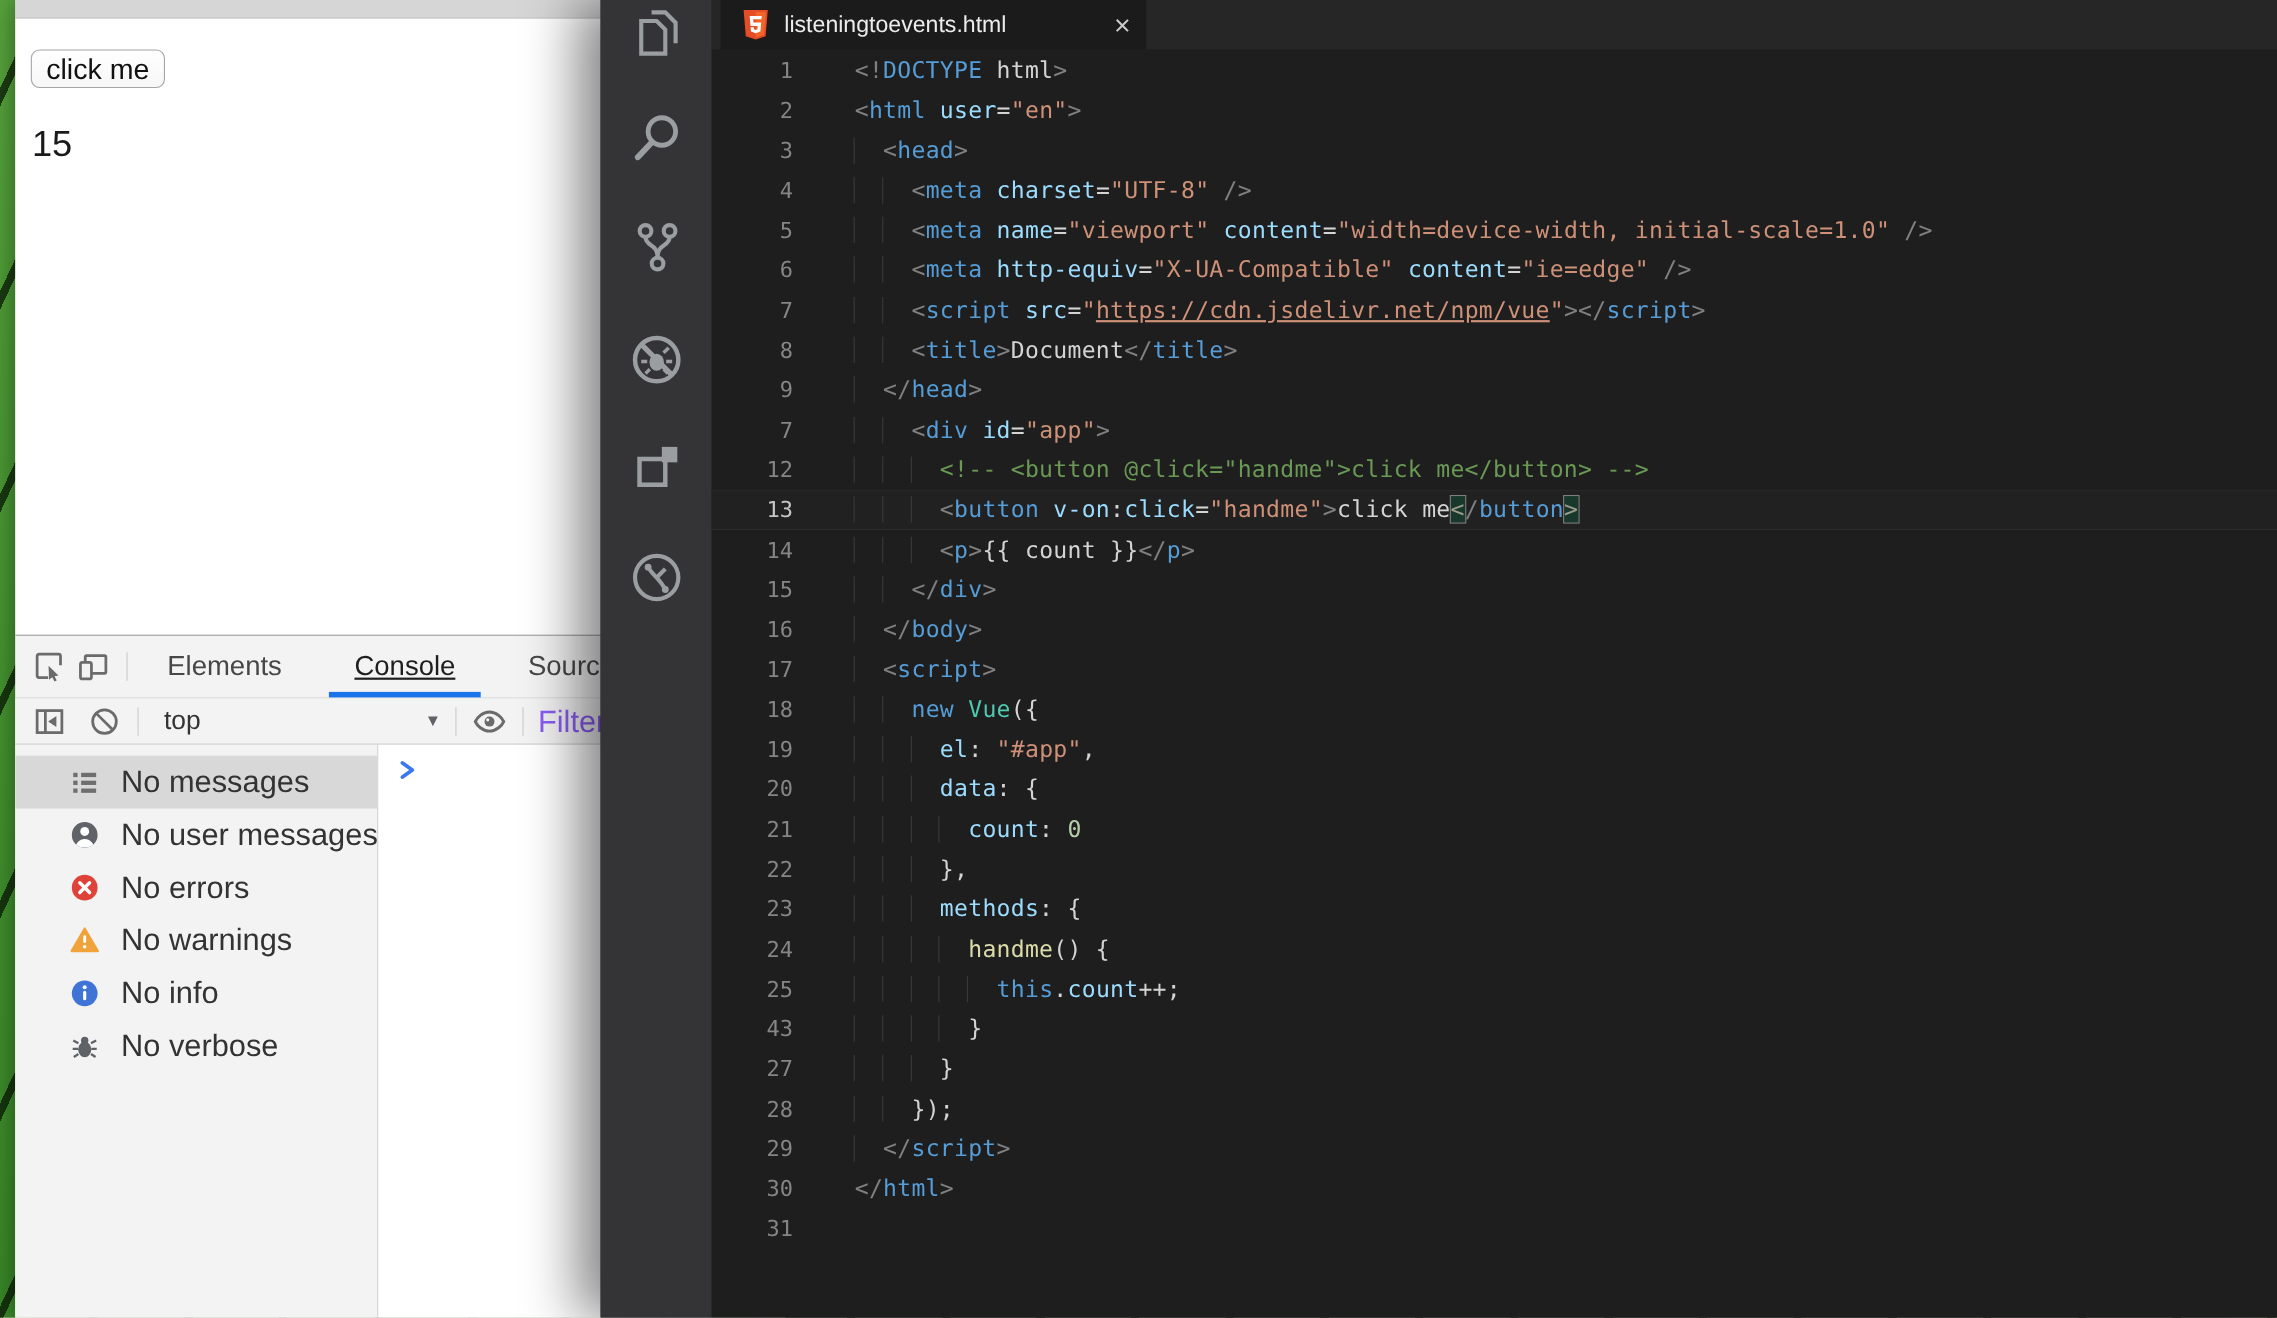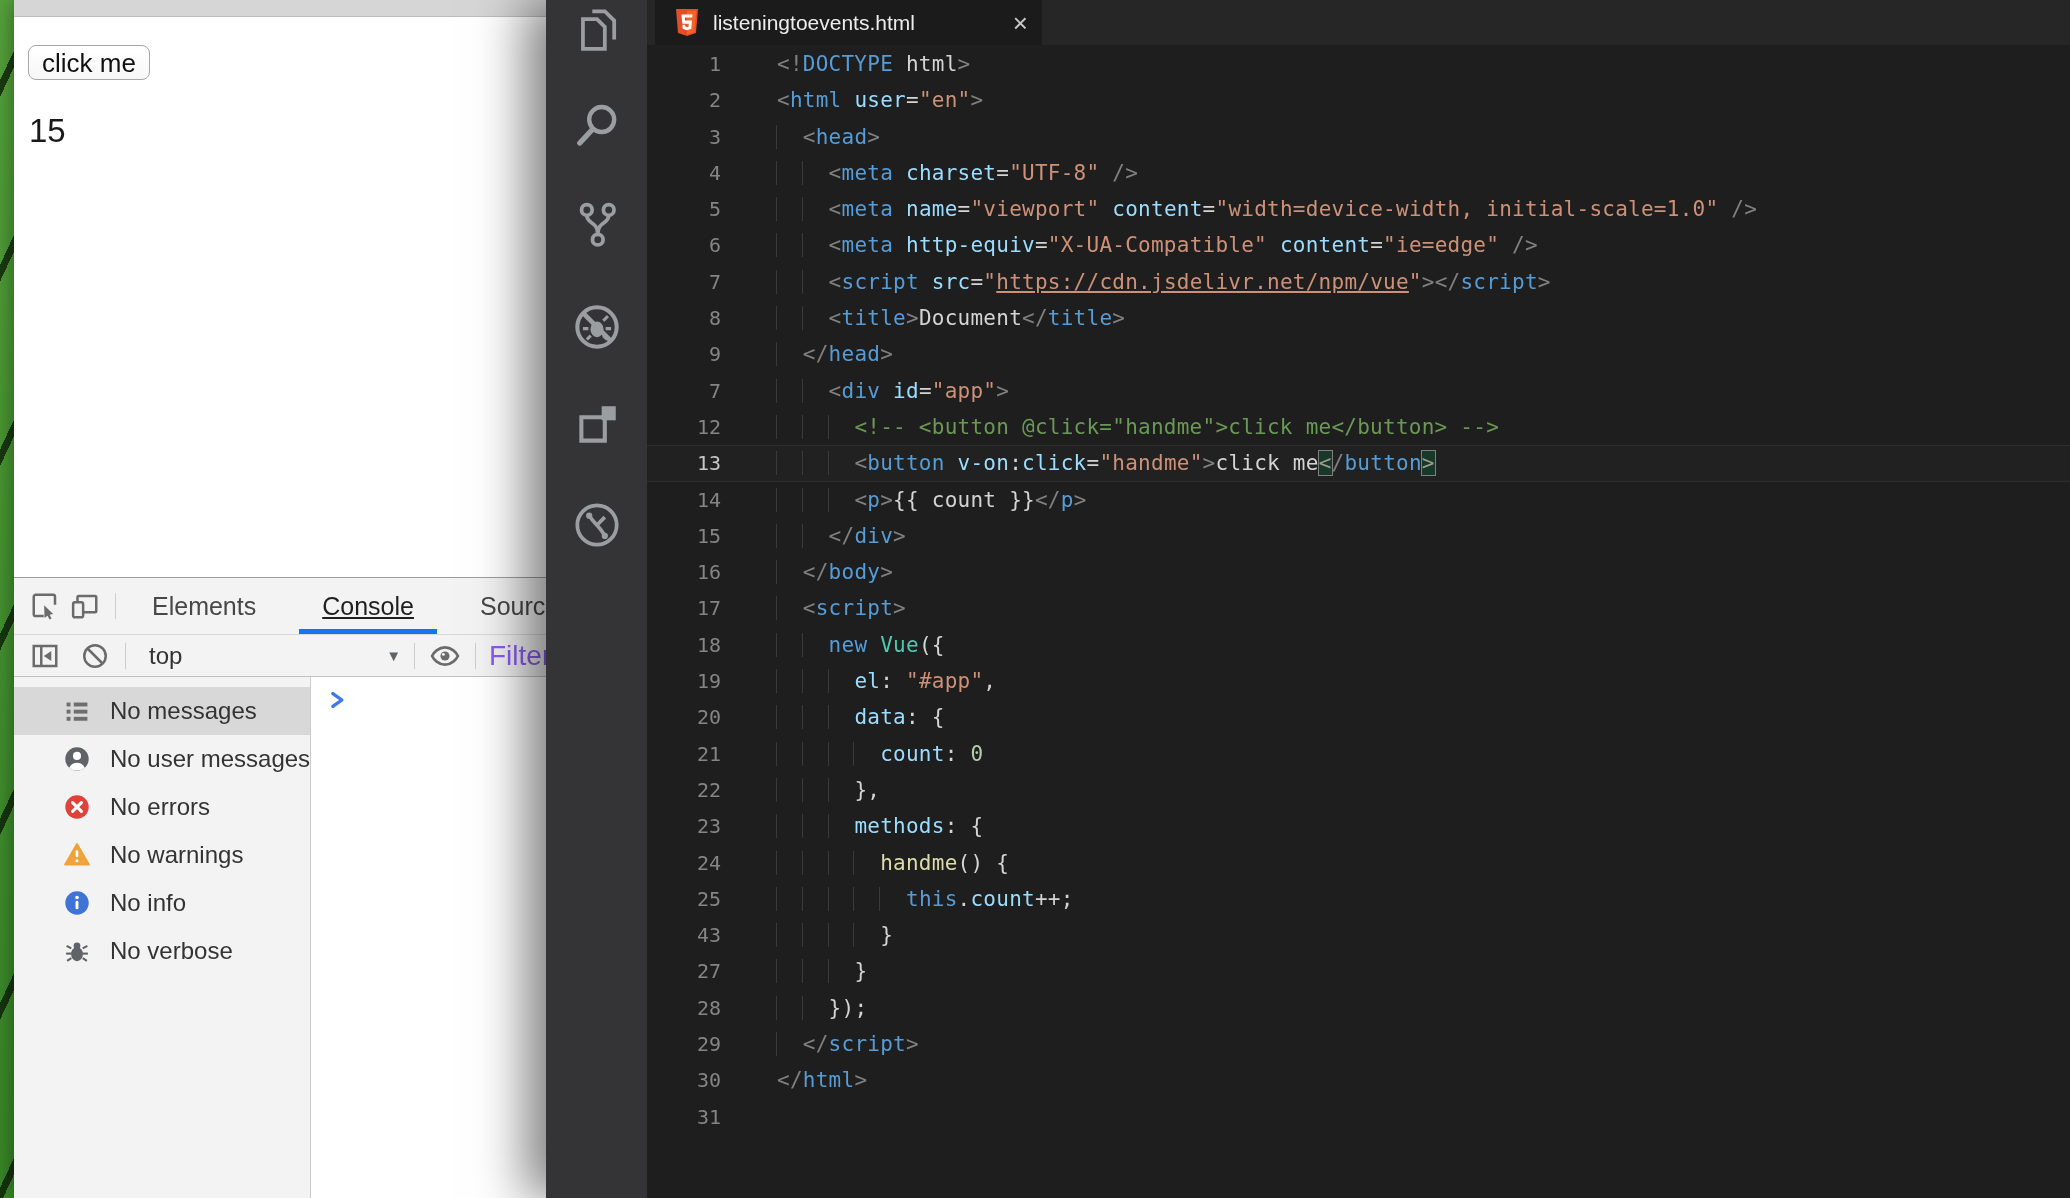--- a/index.html
+++ b/index.html
@@ -25,21 +25,21 @@
   .dt-tab{position:relative;height:100%;display:flex;align-items:center;padding:0 23px;font-size:25px;color:#474747;}
   .dt-tab.active{color:#1f1f1f;text-decoration:underline;}
   .dt-tab.active::after{content:"";position:absolute;left:0;right:0;bottom:0;height:5px;background:#1a73e8;}
   .ctx{display:flex;align-items:center;justify-content:space-between;width:252px;font-size:24px;color:#333;margin-left:10px;}
   .caret{font-size:15px;color:#5f6368;}
   .filter-lbl{font-size:28px;color:#8b5cf6;white-space:nowrap;}
   .dt-body{position:absolute;left:0;top:99px;right:0;bottom:0;display:flex;}
   .dt-side{flex:0 0 248px;background:#f3f3f3;border-right:1px solid #ccc;padding-top:10px;box-sizing:border-box;}
   .side-item{display:flex;align-items:center;height:48px;padding-left:50px;gap:20px;overflow:hidden;}
   .side-item.sel{background:#d8d8d8;}
-  .side-item .lbl{font-size:24px;color:#333;white-space:nowrap;overflow:hidden;text-overflow:ellipsis;flex:1;}
+  .side-item .lbl{font-size:28px;color:#333;white-space:nowrap;overflow:hidden;text-overflow:ellipsis;flex:1;}
   .dt-main{flex:1;background:#fff;position:relative;}
   .prompt{position:absolute;left:18px;top:14px;}
   
   .vscode{position:absolute;left:546px;top:0;width:1524px;height:1198px;background:#1e1e1e;box-shadow:-20px 0 48px rgba(0,0,0,.5);}
   .actbar{position:absolute;left:0;top:0;width:101px;height:1198px;background:#343436;}
   .act-ico{position:absolute;left:0;width:101px;height:72px;display:flex;align-items:center;justify-content:center;}
   .tabbar{position:absolute;left:101px;top:0;right:0;height:45px;background:#262627;}
   .tab{position:absolute;left:8px;top:0;width:387px;height:45px;background:#1b1b1b;display:flex;align-items:center;padding:0 14px 0 20px;box-sizing:border-box;gap:14px;}
   .tab-label{font-size:21px;color:#ececec;flex:1;white-space:nowrap;overflow:hidden;}
   .tab-close{font-size:26px;color:#c8c8c8;line-height:1;}

